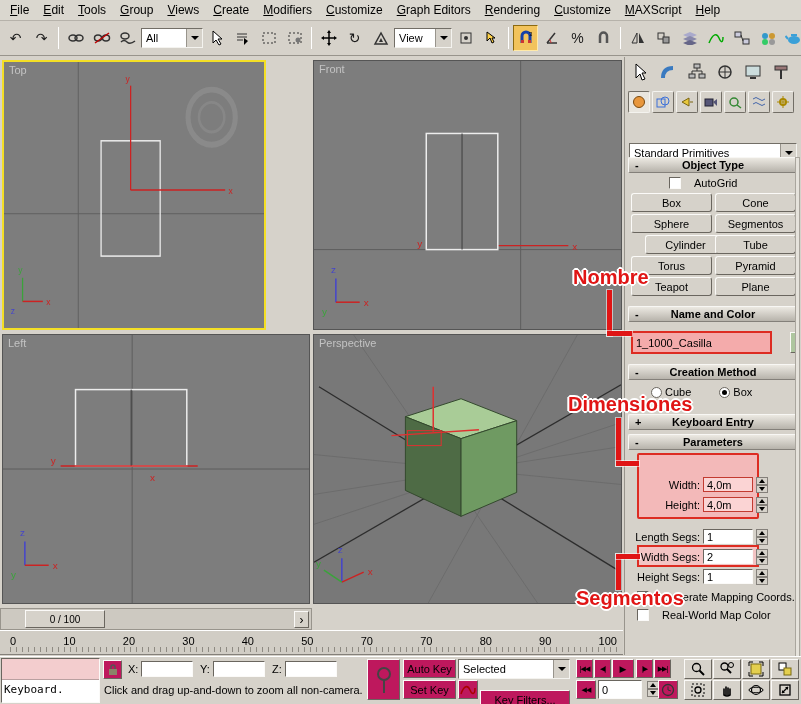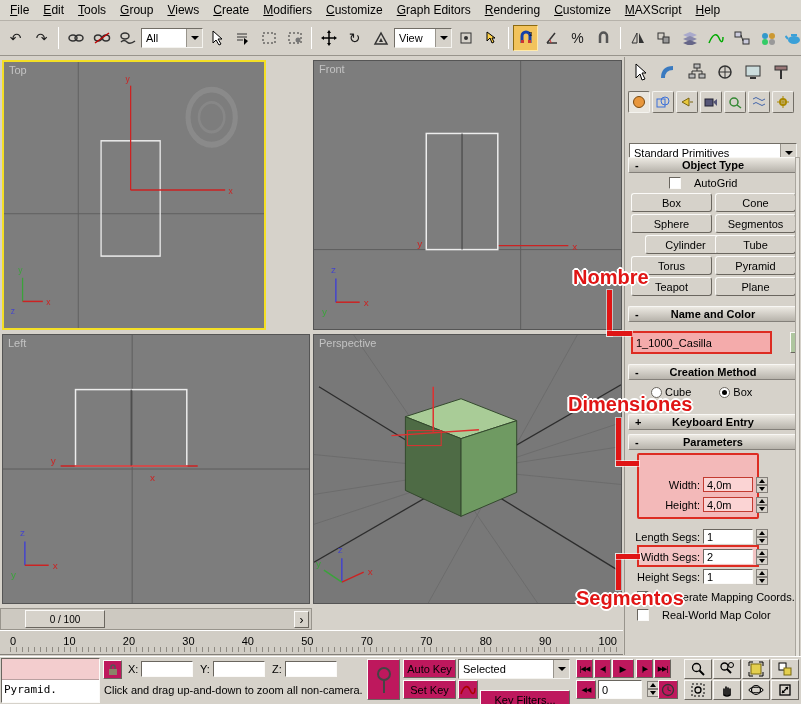--- a/index.html
+++ b/index.html
@@ -596,21 +596,21 @@
       <span>80</span>
       <span>90</span>
       <span>100</span>
     </div>
     <div class="ruler-marks"></div>
   </div>
 
   <div class="statusbar">
     <div class="sb-abs listener">
       <div class="pink"></div>
-      <div class="white">Pyramid.</div>
+      <div class="white">Keyboard.</div>
     </div>
 
     <div class="sb-abs btn3d" style="left:103px; top:3px; width:19px; height:19px;">
       <svg width="12" height="13">
           <rect x="2" y="6" width="8" height="6" fill="#8a8468"></rect>
           <path d="M4 6 V4 a2 2 0 0 1 4 0 V6" fill="none" stroke="#555" stroke-width="1.5"></path>
         </svg>
     </div>
     <span class="sb-abs coord-label" style="left:128px; top:6px;">X:</span>
     <span class="sb-abs sunken" style="left:141px; top:4px; width:52px; height:16px;"></span>

